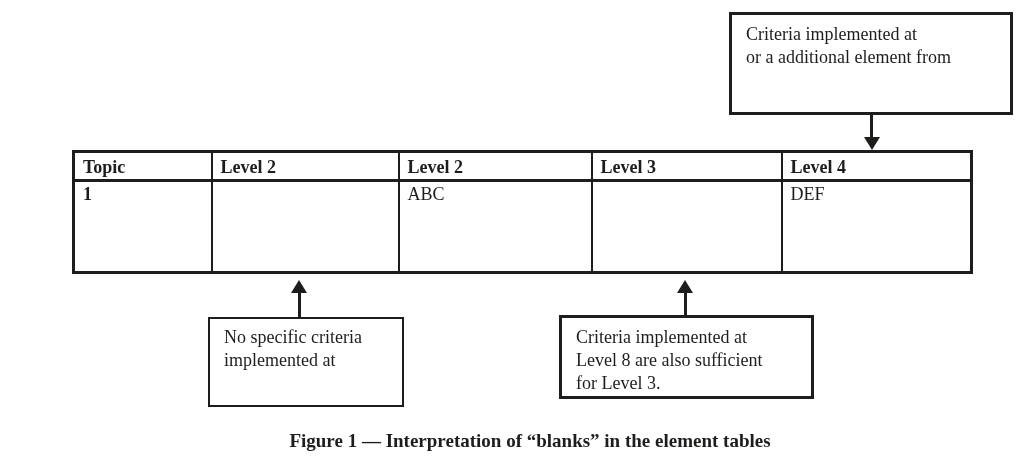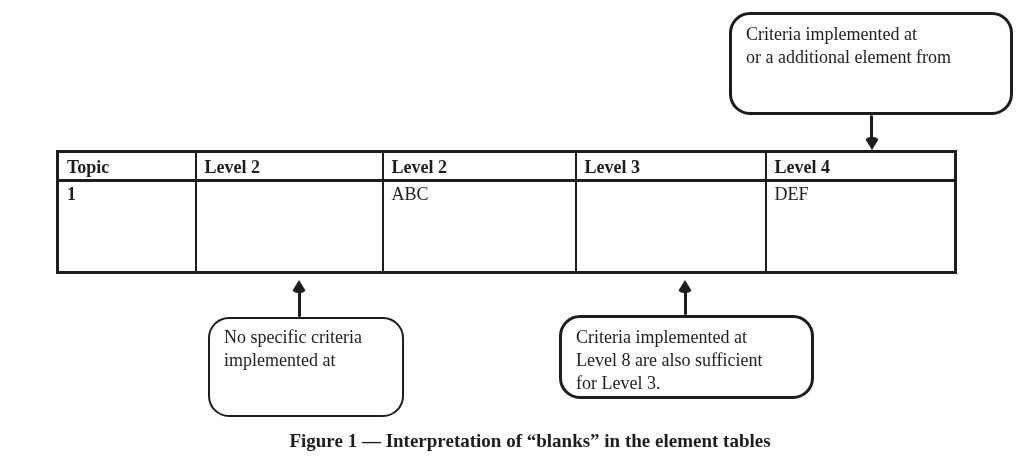--- a/index.html
+++ b/index.html
@@ -1,15 +1,15 @@
 <!DOCTYPE html>
 <html><head>
 <meta charset="utf-8">
 <style>
-  * { margin: 0; padding: 0; box-sizing: border-box; border-radius: 21px; }
+  * { margin: 0; padding: 0; box-sizing: border-box; }
   html, body { background: #ffffff; }
   #stage {
     position: relative;
     width: 1024px;
     height: 469px;
     background: #ffffff;
     font-family: "Liberation Serif", serif;
     color: #1d1d1b;
     overflow: hidden;
   }
@@ -19,21 +19,21 @@
     position: absolute;
     background: #ffffff;
     border: 3px solid #1d1d1b;
   }
   .callout .line {
     font-size: 18px;
     line-height: 23px;
     white-space: nowrap;
   }
   #callout-level4 { left: 729px; top: 12px;  width: 284px; height: 103px; padding: 8px 6px 0 14px; }
-  #callout-level1 { left: 208px; top: 317px; width: 196px; height: 100px;  padding: 7px 6px 0 14px; border-width: 2px; }
+  #callout-level1 { left: 208px; top: 317px; width: 196px; height: 90px;  padding: 7px 6px 0 14px; border-width: 2px; }
   #callout-level3 { left: 559px; top: 315px; width: 255px; height: 84px;  padding: 8px 6px 0 14px; }
 
   
   .arrow-stem {
     position: absolute;
     width: 3px;
     background: #1d1d1b;
   }
   .arrow-head {
     position: absolute;
@@ -49,21 +49,21 @@
 
   #arrow-level1-stem { left: 298px; top: 291px; height: 26px; }
   #arrow-level1-head { left: 291px; top: 280px; }
 
   #arrow-level3-stem { left: 684px; top: 291px; height: 24px; }
   #arrow-level3-head { left: 677px; top: 280px; }
 
   
   #element-table-wrap {
     position: absolute;
-    left: 56px; top: 150px;
+    left: 72px; top: 150px;
     width: 901px; height: 100px;
   }
   table.element-table {
     width: 100%; height: 100%;
     border-collapse: collapse;
     table-layout: fixed;
   }
   table.element-table th,
   table.element-table td {
     border: 2px solid #1d1d1b;

